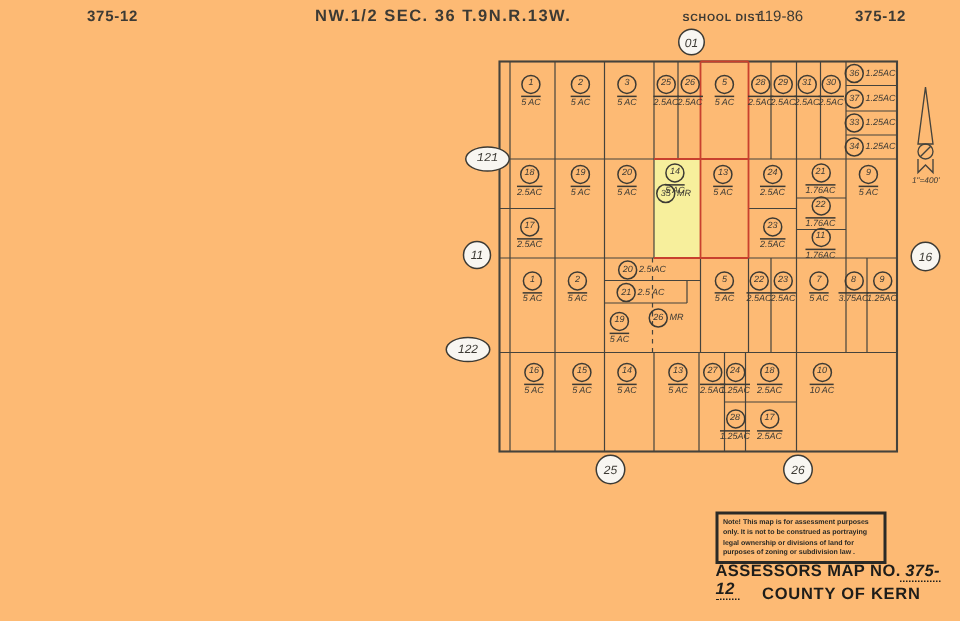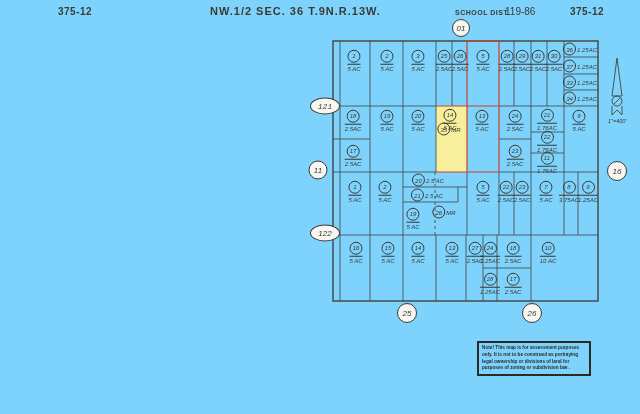--- a/index.html
+++ b/index.html
@@ -1,16 +1,16 @@
 <!DOCTYPE html>
 <html><head>
 <meta charset="utf-8">
 <style>
   html,body{margin:0;padding:0;background:#ffffff;}
-  .page{position:relative;width:640px;height:414px;background:#7dd3fc;
+  .page{position:relative;width:640px;height:414px;background:#fdba74;
         font-family:"Liberation Sans",sans-serif;color:#3c3a34;overflow:hidden;}
   .abs{position:absolute;}
   svg.overlay{position:absolute;left:0;top:0;}
 
   
   .sheet-no{font-size:10px;letter-spacing:0.5px;font-weight:bold;}
   .map-title{font-size:11px;letter-spacing:1px;font-weight:bold;}
   .school-label{font-size:7px;letter-spacing:0.5px;font-weight:bold;}
   .school-value{font-size:10px;}
 
@@ -104,20 +104,24 @@
     </svg>
 
   <div class="abs scale-label" style="left:608px;top:118px;">1"=400'</div>
 
   <div class="abs disclaimer" style="left:477px;top:341px;">
     <div>Note! This map is for assessment purposes</div>
     <div>only. It is not to be construed as portraying</div>
     <div>legal ownership or divisions of land for</div>
     <div>purposes of zoning or subdivision law .</div>
   </div>
+  <div class="abs mapno" style="left:477px;top:375px;">
+    <span>ASSESSORS MAP NO.</span><span class="mapno-value">375-12</span>
+  </div>
+  <div class="abs county" style="left:508px;top:390px;">COUNTY OF KERN</div>
 
 <div class="parcel" style="left: 354px; top: 58px;"><span class="pnum">1</span><span class="pac">5 AC</span></div>
     <div class="parcel" style="left: 387px; top: 58px;"><span class="pnum">2</span><span class="pac">5 AC</span></div>
     <div class="parcel" style="left: 418px; top: 58px;"><span class="pnum">3</span><span class="pac">5 AC</span></div>
     <div class="parcel" style="left: 444px; top: 58px;"><span class="pnum">25</span><span class="pac">2.5AC</span></div>
     <div class="parcel" style="left: 460px; top: 58px;"><span class="pnum">26</span><span class="pac">2.5AC</span></div>
     <div class="parcel" style="left: 483px; top: 58px;"><span class="pnum">5</span><span class="pac">5 AC</span></div>
     <div class="parcel" style="left: 507px; top: 58px;"><span class="pnum">28</span><span class="pac">2.5AC</span></div>
     <div class="parcel" style="left: 522px; top: 58px;"><span class="pnum">29</span><span class="pac">2.5AC</span></div>
     <div class="parcel" style="left: 538px; top: 58px;"><span class="pnum">31</span><span class="pac">2.5AC</span></div>
@@ -181,17 +185,17 @@
       <span class="pnum">35</span>
       <span class="pac" style="font-style: italic;">MR</span>
     </div>
     <div class="parcel inline" style="left: 444px; top: 212px;">
       <span class="pnum">26</span>
       <span class="pac" style="font-style: italic;">MR</span>
     </div>
     <div class="mcircle" style="left: 461px; top: 28px; width: 16px; height: 16px;">01</div>
     <div class="mcircle" style="left: 325px; top: 106px; width: 28px; height: 15px; font-family: Liberation Mono, monospace;">121</div>
     <div class="mcircle" style="left: 318px; top: 170px; width: 17px; height: 17px;">11</div>
-    <div class="mcircle" style="left: 325px; top: 233px; width: 28px; height: 15px;">122</div>
+    <div class="mcircle" style="left: 312px; top: 233px; width: 28px; height: 15px;">122</div>
     <div class="mcircle" style="left: 617px; top: 171px; width: 18px; height: 18px;">16</div>
     <div class="mcircle" style="left: 407px; top: 313px; width: 18px; height: 18px;">25</div>
     <div class="mcircle" style="left: 532px; top: 313px; width: 18px; height: 18px;">26</div>
   </div>
 
 </body></html>

